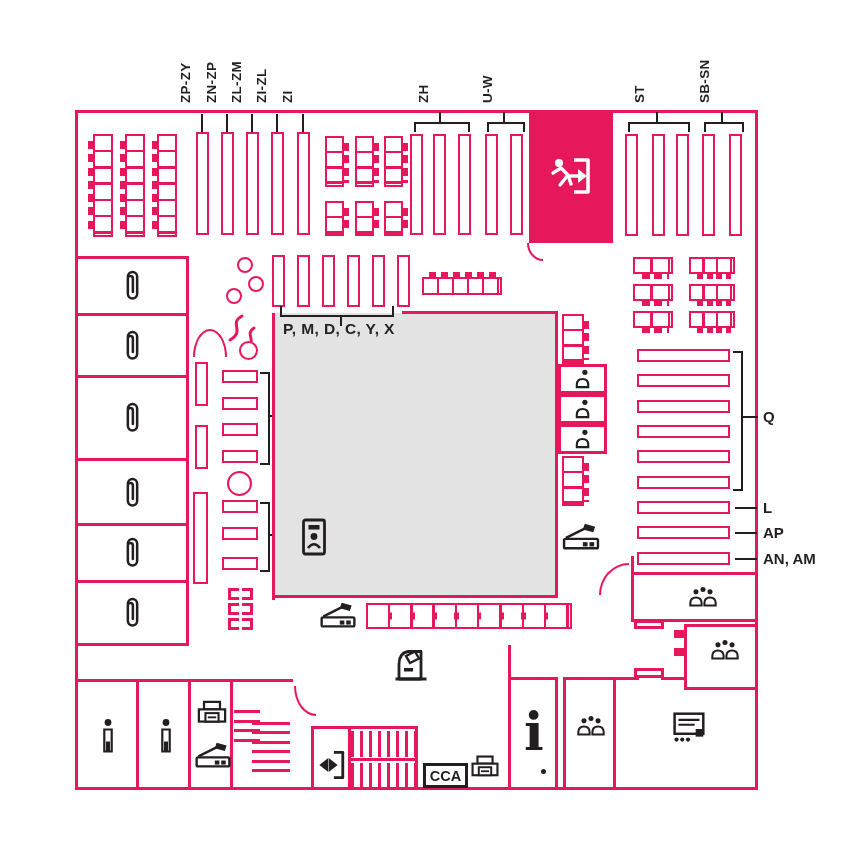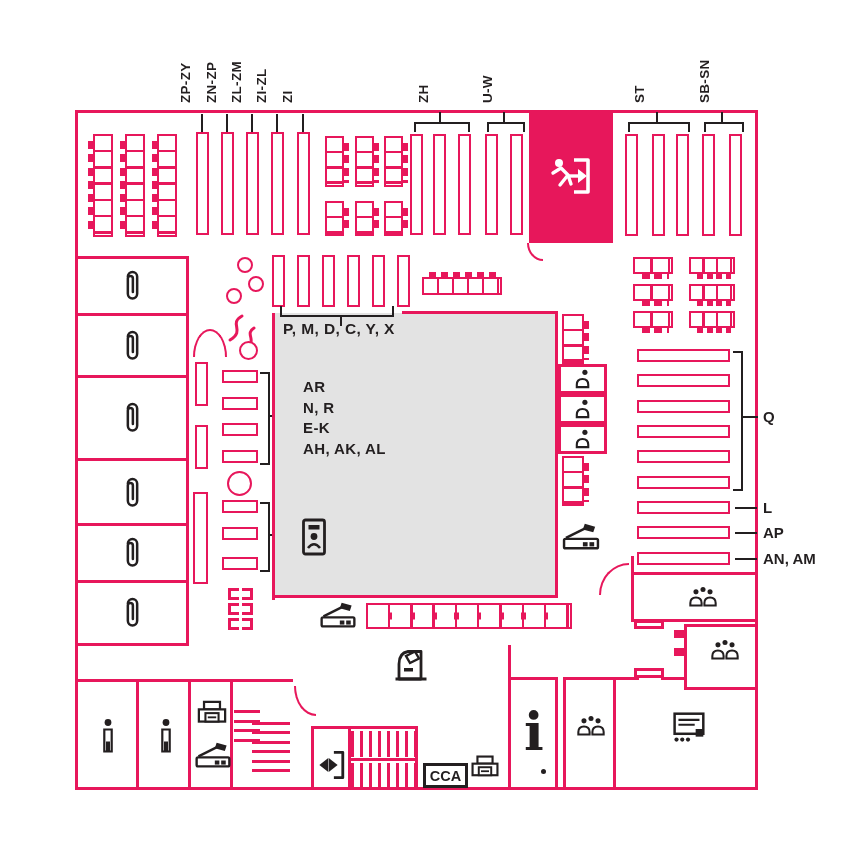--- a/index.html
+++ b/index.html
@@ -239,26 +239,20 @@
 
   <div style="position:absolute;left:274px;top:313px;width:284px;height:284px;background:var(--gray)"></div>
   <div class="w" style="left:272px;top:313px;width:3px;height:287px"></div>
   <div class="w" style="left:402px;top:311px;width:156px;height:3px"></div>
   <div class="w" style="left:272px;top:595px;width:286px;height:3px"></div>
   <div class="w" style="left:555px;top:313px;width:3px;height:285px"></div>
 
   <div class="bkb" style="left:280px;top:306px;width:110px;height:9px"></div>
   <div class="tick" style="left:340px;top:315px;width:2px;height:11px"></div>
   <div class="ctext" style="left:283px;top:320px">P, M, D, C, Y, X</div>
-  <div class="clist" style="left:303px;top:377px">
-    <div>AR</div>
-    <div>N, R</div>
-    <div>E-K</div>
-    <div>AH, AK, AL</div>
-  </div>
   <svg style="left:299px;top:517px" width="30" height="40" viewBox="0 0 30 40">
     <rect x="4.5" y="3" width="21" height="34" rx="2" fill="#E3E3E3" stroke="#231F20" stroke-width="2.8"></rect>
     <rect x="9.5" y="8" width="11" height="4.5" fill="#231F20"></rect>
     <circle cx="15" cy="19.5" r="3.4" fill="#231F20"></circle>
     <path d="M9 31 Q15 23.5 21 31" fill="none" stroke="#231F20" stroke-width="2.6"></path>
   </svg>
 
   <div class="lad pv15" style="left:562px;top:314px;width:22px;height:50px">
       <div class="tb tbr"></div>
     </div>

